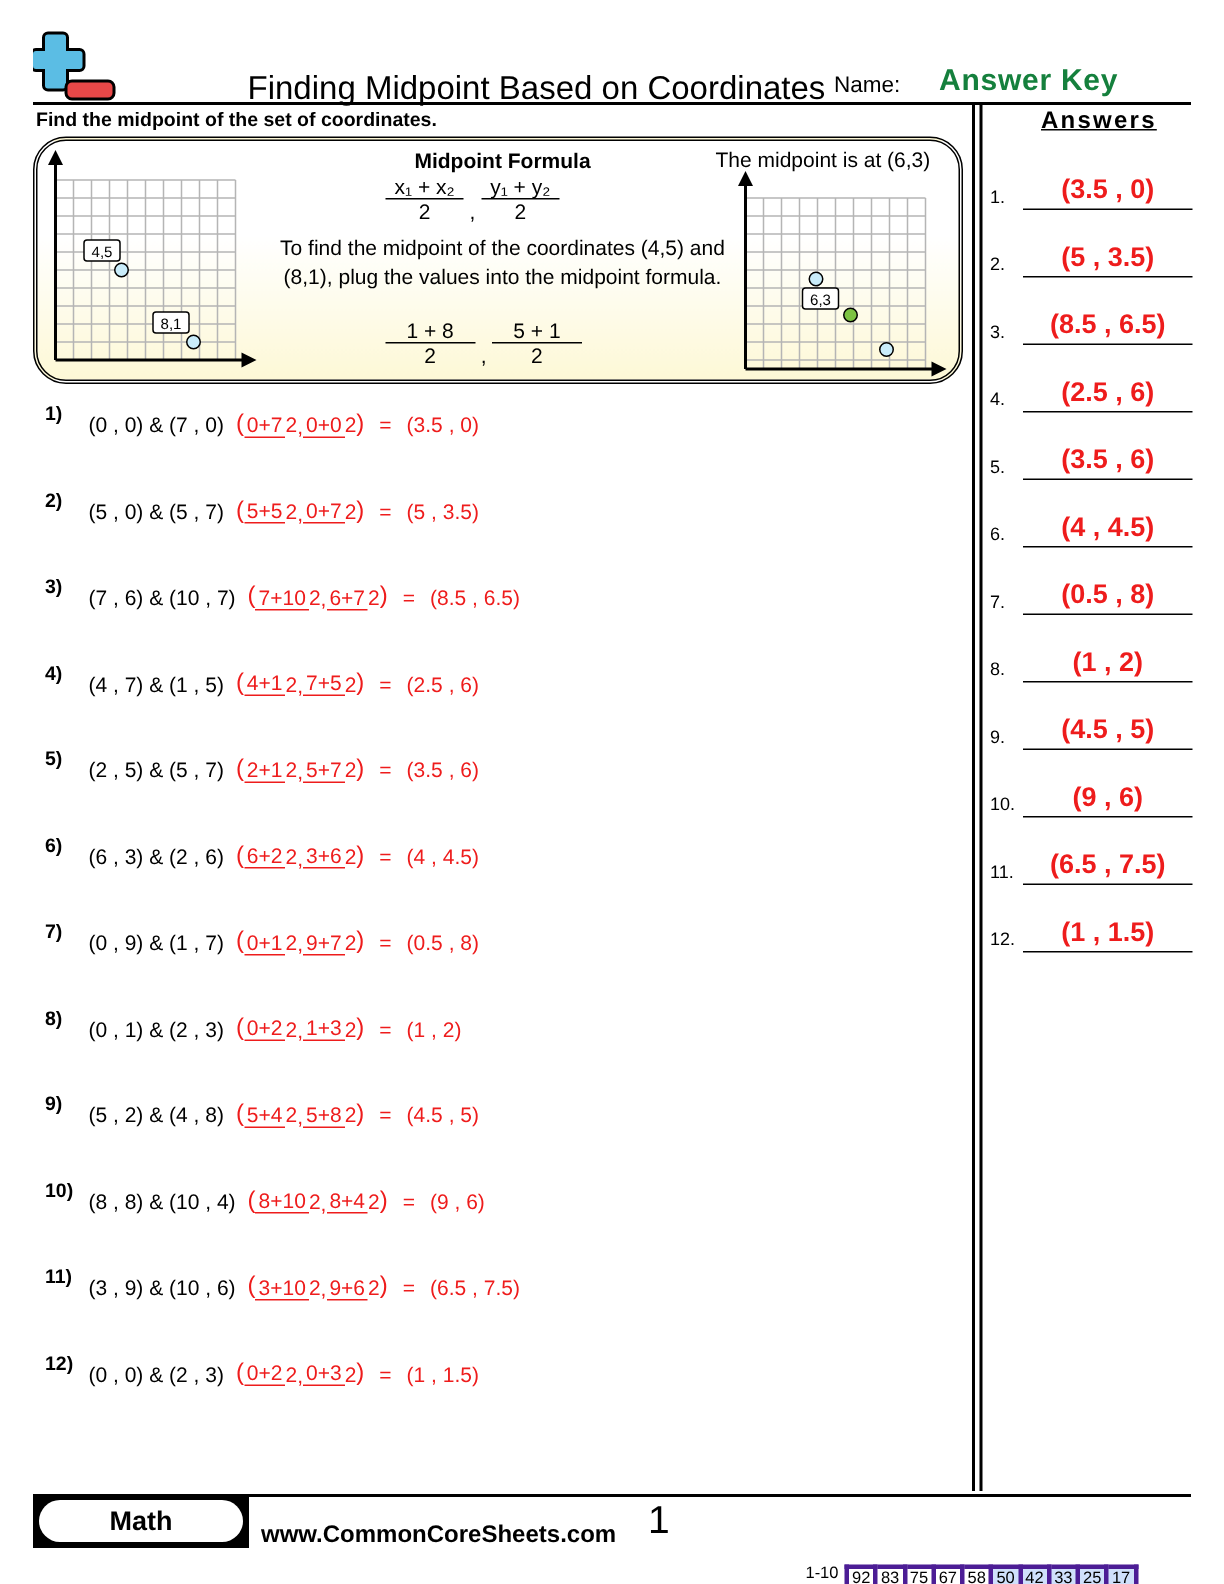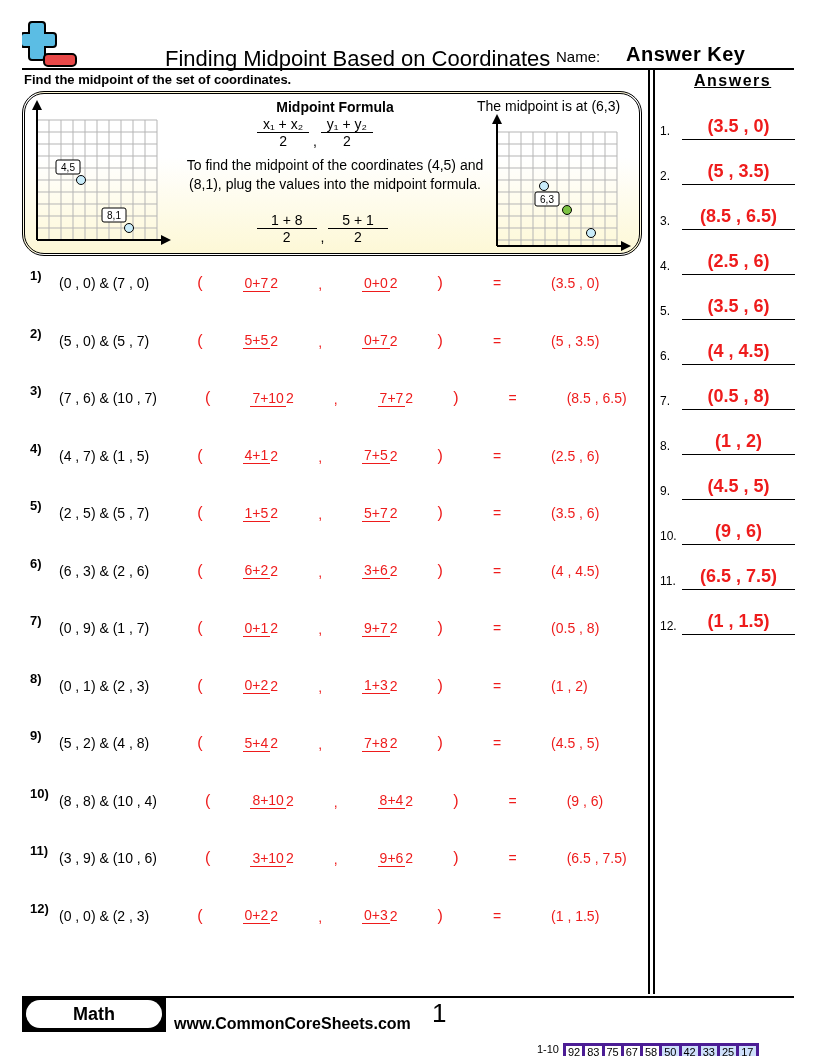--- a/index.html
+++ b/index.html
@@ -1,37 +1,37 @@
 <!DOCTYPE html>
 <html><head>
 <meta charset="utf-8">
 <style>
   * { box-sizing: border-box; margin: 0; padding: 0; }
   body { width: 816px; height: 1056px; background: #fff; position: relative; font-family: "Liberation Sans", sans-serif; color: #000; overflow: hidden; }
   .abs { position: absolute; }
   .logo { left: 22px; top: 20px; width: 56px; height: 48px; }
   .title { left: 165px; top: 46px; font-size: 22px; }
   .name-label { left: 556px; top: 48px; font-size: 15px; }
-  .name-val { left: 626px; top: 43px; font-size: 20px; font-weight: bold; color: #000000; letter-spacing: 0.5px; }
+  .name-val { left: 626px; top: 43px; font-size: 20px; font-weight: bold; color: #15803d; letter-spacing: 0.5px; }
   .hr-top { left: 22px; top: 68px; width: 772px; height: 2px; background: #000; }
   .instr { left: 24px; top: 72px; font-size: 13px; font-weight: bold; }
   .vline1 { left: 648px; top: 70px; width: 2px; height: 924px; background: #000; }
   .vline2 { left: 653px; top: 70px; width: 2px; height: 924px; background: #000; }
   .answers-head { left: 694px; top: 72px; font-size: 16px; font-weight: bold; text-decoration: underline; letter-spacing: 1.5px; }
   .example { left: 22px; top: 91px; width: 620px; height: 165px; border: 3px double #000; border-radius: 22px; background: linear-gradient(to bottom, #fff 0%, #fff 40%, #fdf8d6 100%); }
   .mf-title { left: 230px; top: 5px; width: 160px; text-align: center; font-weight: bold; font-size: 14px; }
   .frac { display: inline-flex; flex-direction: column; align-items: center; vertical-align: middle; }
   .frac .num { border-bottom: 1px solid #000; padding: 0 6px; }
   .ex-formula { left: 232px; top: 22px; font-size: 14px; }
   .ex-text { left: 150px; top: 62px; width: 320px; text-align: center; font-size: 14px; line-height: 19px; }
   .ex-plug { left: 232px; top: 118px; font-size: 14px; }
   .ex-result { left: 452px; top: 4px; font-size: 14px; }
   .problem { left: 30px; font-size: 14px; height: 40px; }
   .pnum { position: absolute; left: 0; top: 0; font-weight: bold; font-size: 13px; }
-  .pbody { position: absolute; left: 29px; top: 6px; white-space: nowrap; display: flex; align-items: center; gap: 40px; }
+  .pbody { position: absolute; left: 29px; top: 6px; white-space: nowrap; display: flex; align-items: center; }
   .red { color: #ee1c1c; }
   .rfrac { display: inline-flex; flex-direction: row; align-items: center; font-size: 14px; line-height: 16px; }
   .rfrac .num { border-bottom: 1px solid #ee1c1c; padding: 0 2px; }
   .ans-row { left: 660px; width: 135px; height: 28px; }
   .ans-num { position: absolute; left: 0; bottom: 2px; font-size: 12px; }
   .ans-line { position: absolute; left: 22px; right: 0; bottom: 0; height: 1.5px; background: #000; }
   .ans-val { position: absolute; left: 22px; right: 0; bottom: 3px; text-align: center; font-size: 18px; font-weight: bold; color: #ee1c1c; }
   .footer-bar { left: 22px; top: 996px; width: 772px; height: 1.5px; background: #000; }
   .math-box { left: 22px; top: 996px; width: 144px; height: 36px; background: #000; padding-left: 33px; }
   .math-pill { left: 4px; top: 4px; width: 136px; height: 28px; background: #fff; border-radius: 14px; text-align: center; font-weight: bold; font-size: 18px; line-height: 28px; }
@@ -199,21 +199,21 @@
       <span class="pnum">3)</span>
       <span class="pbody">
         <span>(7 , 6) &amp; (10 , 7)</span>
         <span class="red" style="margin-left:8px;font-size:16px;">(</span>
         <span class="rfrac red">
           <span class="num">7+10</span>
           <span>2</span>
         </span>
         <span class="red" style="align-self:flex-end;">,</span>
         <span class="rfrac red">
-          <span class="num">7+7</span>
+          <span class="num">6+7</span>
           <span>2</span>
         </span>
         <span class="red" style="font-size:16px;">)</span>
         <span class="red" style="margin:0 10px;">=</span>
         <span class="red">(8.5 , 6.5)</span>
       </span>
     </div>
     <div class="abs problem" style="top: 440.5px;">
       <span class="pnum">4)</span>
       <span class="pbody">
@@ -232,21 +232,21 @@
         <span class="red" style="margin:0 10px;">=</span>
         <span class="red">(2.5 , 6)</span>
       </span>
     </div>
     <div class="abs problem" style="top: 498px;">
       <span class="pnum">5)</span>
       <span class="pbody">
         <span>(2 , 5) &amp; (5 , 7)</span>
         <span class="red" style="margin-left:8px;font-size:16px;">(</span>
         <span class="rfrac red">
-          <span class="num">1+5</span>
+          <span class="num">2+1</span>
           <span>2</span>
         </span>
         <span class="red" style="align-self:flex-end;">,</span>
         <span class="rfrac red">
           <span class="num">5+7</span>
           <span>2</span>
         </span>
         <span class="red" style="font-size:16px;">)</span>
         <span class="red" style="margin:0 10px;">=</span>
         <span class="red">(3.5 , 6)</span>
@@ -313,21 +313,21 @@
       <span class="pnum">9)</span>
       <span class="pbody">
         <span>(5 , 2) &amp; (4 , 8)</span>
         <span class="red" style="margin-left:8px;font-size:16px;">(</span>
         <span class="rfrac red">
           <span class="num">5+4</span>
           <span>2</span>
         </span>
         <span class="red" style="align-self:flex-end;">,</span>
         <span class="rfrac red">
-          <span class="num">7+8</span>
+          <span class="num">5+8</span>
           <span>2</span>
         </span>
         <span class="red" style="font-size:16px;">)</span>
         <span class="red" style="margin:0 10px;">=</span>
         <span class="red">(4.5 , 5)</span>
       </span>
     </div>
     <div class="abs problem" style="top: 785.5px;">
       <span class="pnum">10)</span>
       <span class="pbody">

